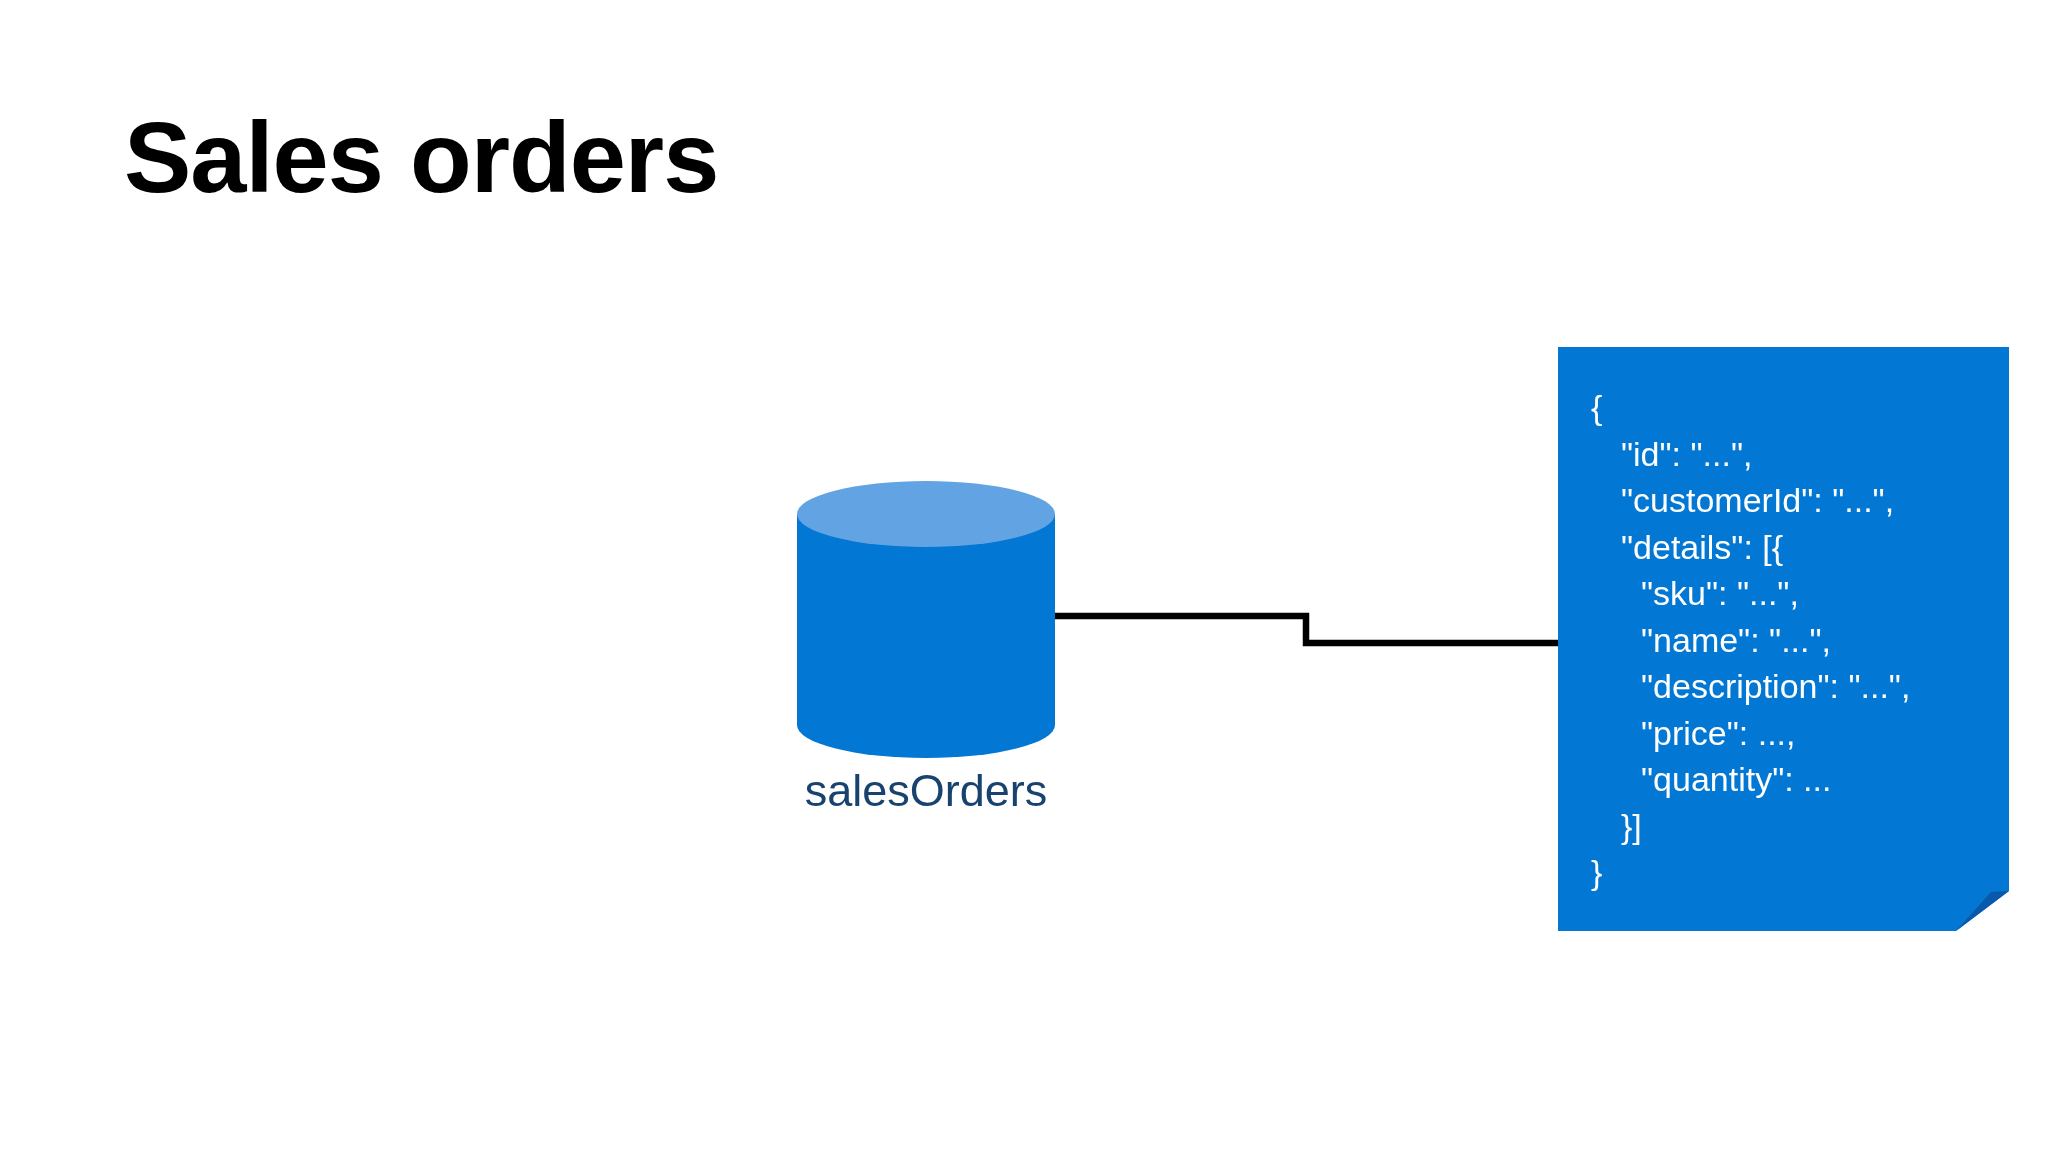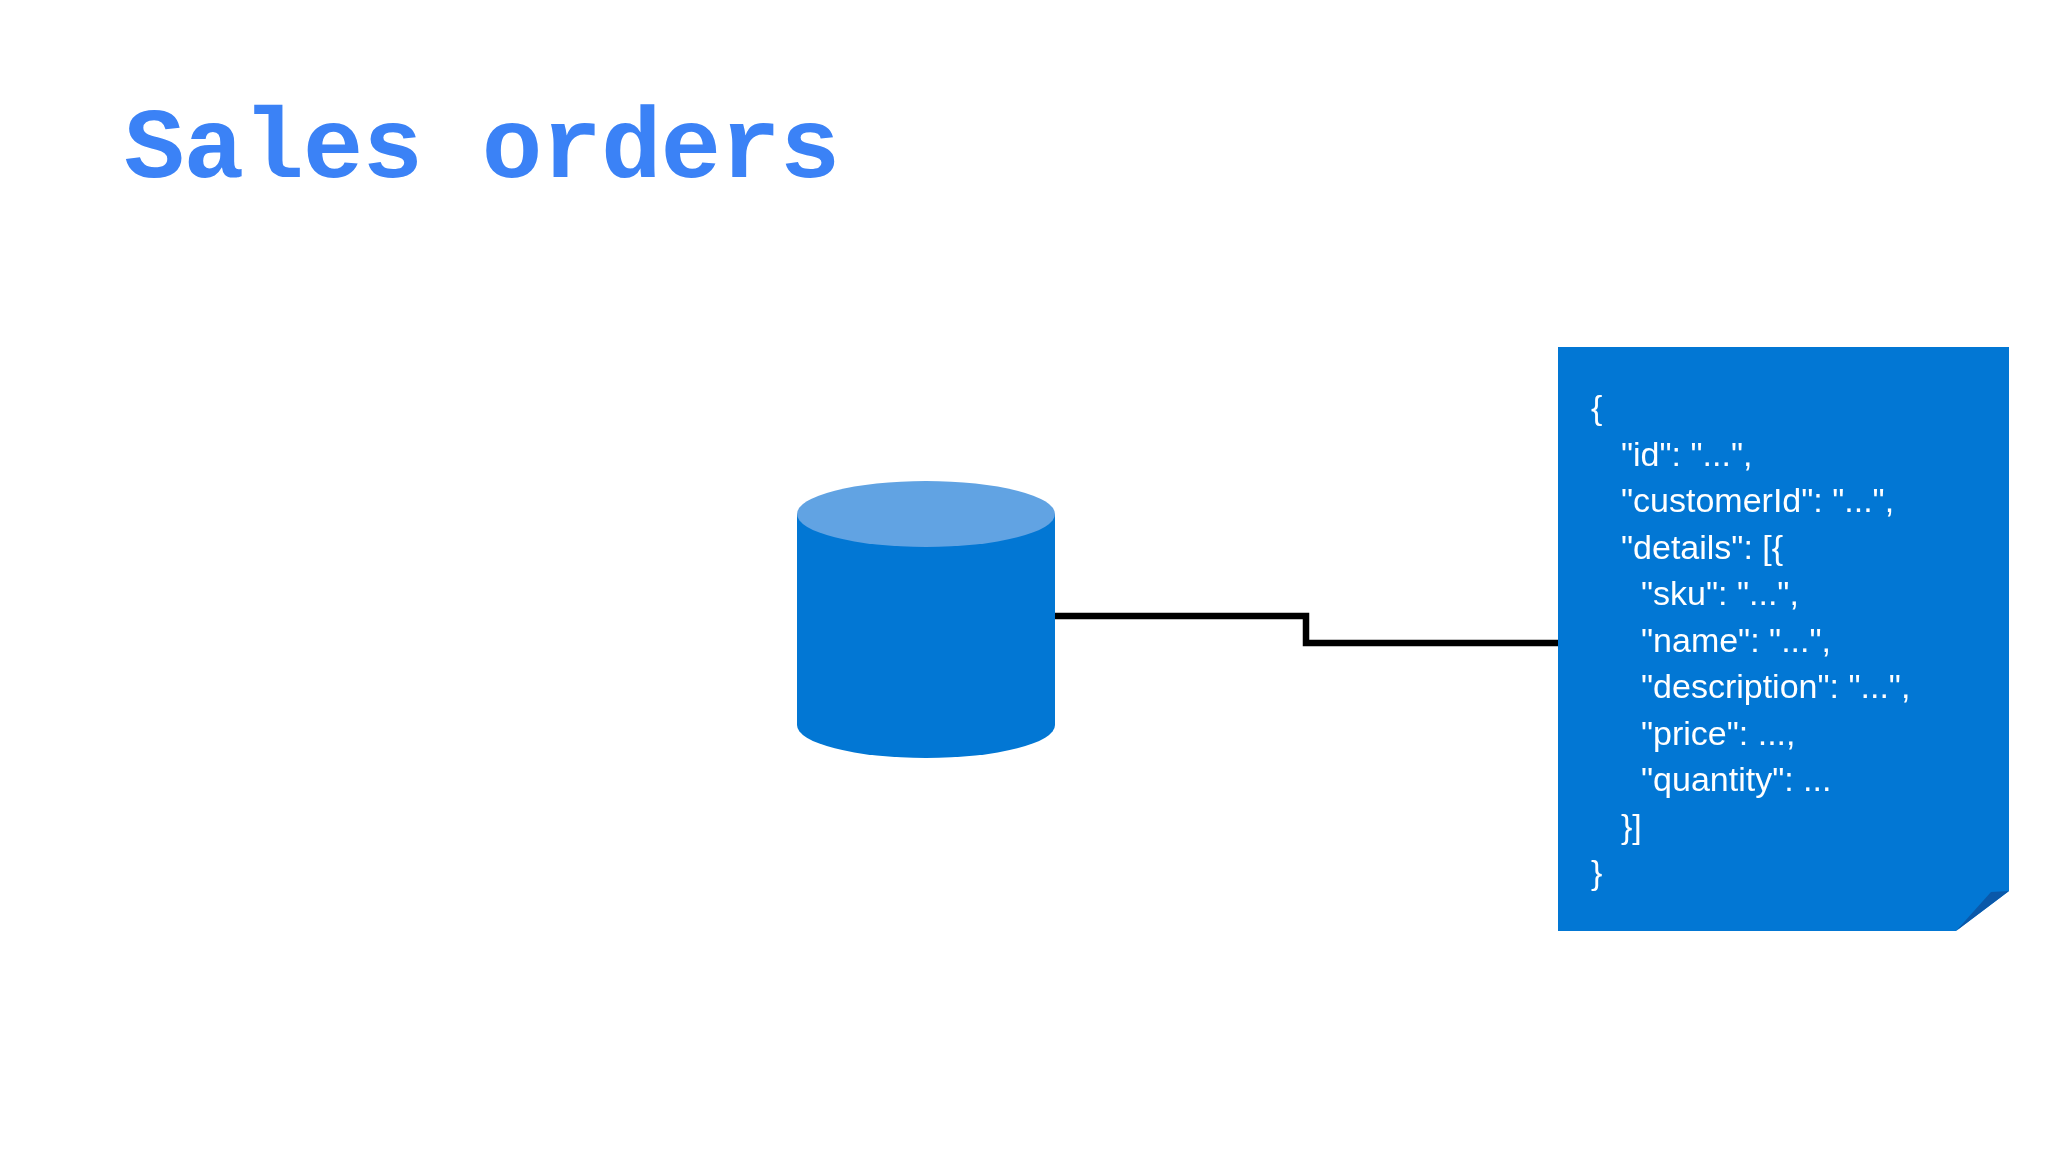--- a/index.html
+++ b/index.html
@@ -11,27 +11,26 @@
   .canvas {
     position: relative;
     width: 2048px;
     height: 1152px;
     background: #ffffff;
     overflow: hidden;
   }
   .slide-title {
     position: absolute;
     left: 124px;
-    top: 93px;
+    top: 100px;
     font-size: 101px;
     font-weight: 700;
     letter-spacing: -1px;
-    color: #3b82f6;
+    color: #000000;
     white-space: nowrap;
-    font-family: Liberation Mono, monospace;
   }
   .connector-svg {
     position: absolute;
     left: 1048px;
     top: 600px;
   }
   .cylinder-svg {
     position: absolute;
     left: 797px;
     top: 481px;
@@ -76,20 +75,21 @@
   <svg class="connector-svg" width="516" height="60" viewBox="0 0 516 60">
     <polyline points="2,16 258,16 258,43 516,43" fill="none" stroke-width="6.5" stroke="#000000"></polyline>
   </svg>
 
   <svg class="cylinder-svg" width="258" height="277" viewBox="0 0 258 277">
     <path d="M0,33 H258 V244 A129,33 0 0 1 0,244 Z" fill="#0277d4"></path>
     <ellipse cx="129" cy="33" rx="129" ry="33" fill="#61a3e3"></ellipse>
   </svg>
 
   <div class="entity-labels">
+    <div>salesOrders</div>
   </div>
 
   <svg class="document-svg" width="451" height="584" viewBox="0 0 451 584">
     <path d="M0,0 H451 V544 L398,584 H0 Z" fill="#0277d4"></path>
     <path d="M433,545 L451,544 L398,584 Z" fill="#0a58a9"></path>
   </svg>
 
   <div class="document-code"><div class="code-line ind0">{</div><div class="code-line ind1">"id": "...",</div><div class="code-line ind1">"customerId": "...",</div><div class="code-line ind1">"details": [{</div><div class="code-line ind2">"sku": "...",</div><div class="code-line ind2">"name": "...",</div><div class="code-line ind2">"description": "...",</div><div class="code-line ind2">"price": ...,</div><div class="code-line ind2">"quantity": ...</div><div class="code-line ind1">}]</div><div class="code-line ind0">}</div></div>
 
 </div>

